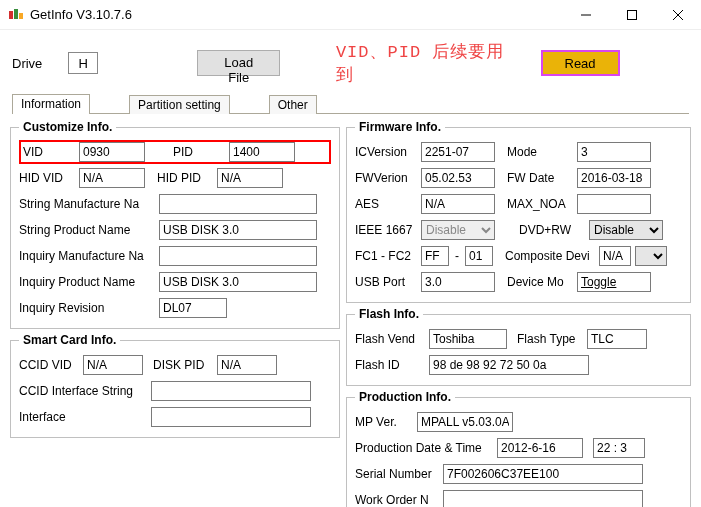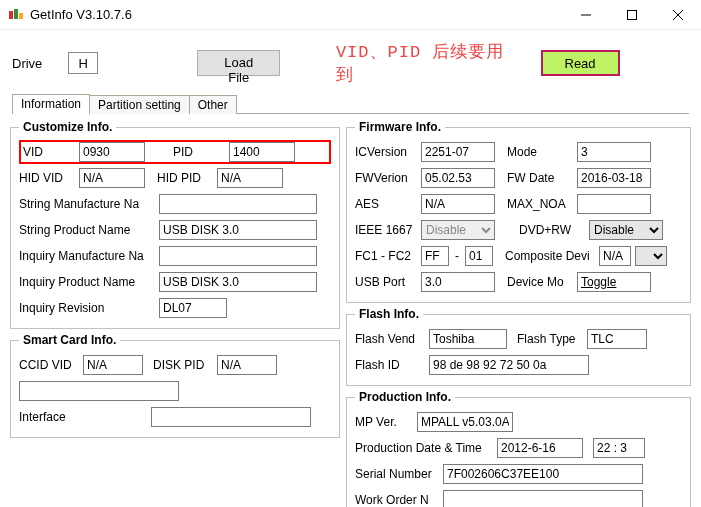--- a/index.html
+++ b/index.html
@@ -43,33 +43,34 @@
     display: flex; align-items: center; justify-content: center;
     font-size: 13px;
   }
   .btn {
     font-family: inherit; font-size: 13px;
     border: 1px solid #adadad;
     background: #e1e1e1;
     padding: 4px 14px;
     height: 26px;
   }
-  .btn-read { border: 2px solid #be185d; background: #bef264; padding: 3px 22px; }
+  .btn-read { border: 2px solid #d946ef; background: #eab308; padding: 3px 22px; }
   .redtext {
     color: #ef4444;
     font-family: SimSun, "Courier New", monospace;
     font-size: 17px;
     letter-spacing: 1px;
   }
 
   .tabbar {
     display: flex; align-items: flex-end;
     margin: 0 12px;
     border-bottom: 1px solid #aca899;
     height: 22px;
+    gap: 40px;
   }
   .tab {
     border: 1px solid #aca899;
     border-bottom: none;
     padding: 2px 8px;
     background: #fff;
     margin-right: -1px;
     position: relative;
     font-size: 12px;
   }
@@ -204,20 +205,21 @@
 
     <fieldset>
       <legend>Smart Card Info.</legend>
       <div class="row">
         <span class="lbl" style="width:60px">CCID VID</span>
         <input class="inp" style="width: 60px;" readonly="" value="N/A">
         <span class="lbl" style="width:60px;margin-left:6px">DISK PID</span>
         <input class="inp" style="width: 60px;" readonly="" value="N/A">
       </div>
       <div class="row">
+        <span class="lbl" style="width:128px">CCID Interface String</span>
         <input class="inp" style="width: 160px;" readonly="" value="">
       </div>
       <div class="row">
         <span class="lbl" style="width:128px">Interface</span>
         <input class="inp" style="width: 160px;" readonly="" value="">
       </div>
     </fieldset>
   </div>
 
   <div class="right-col">

